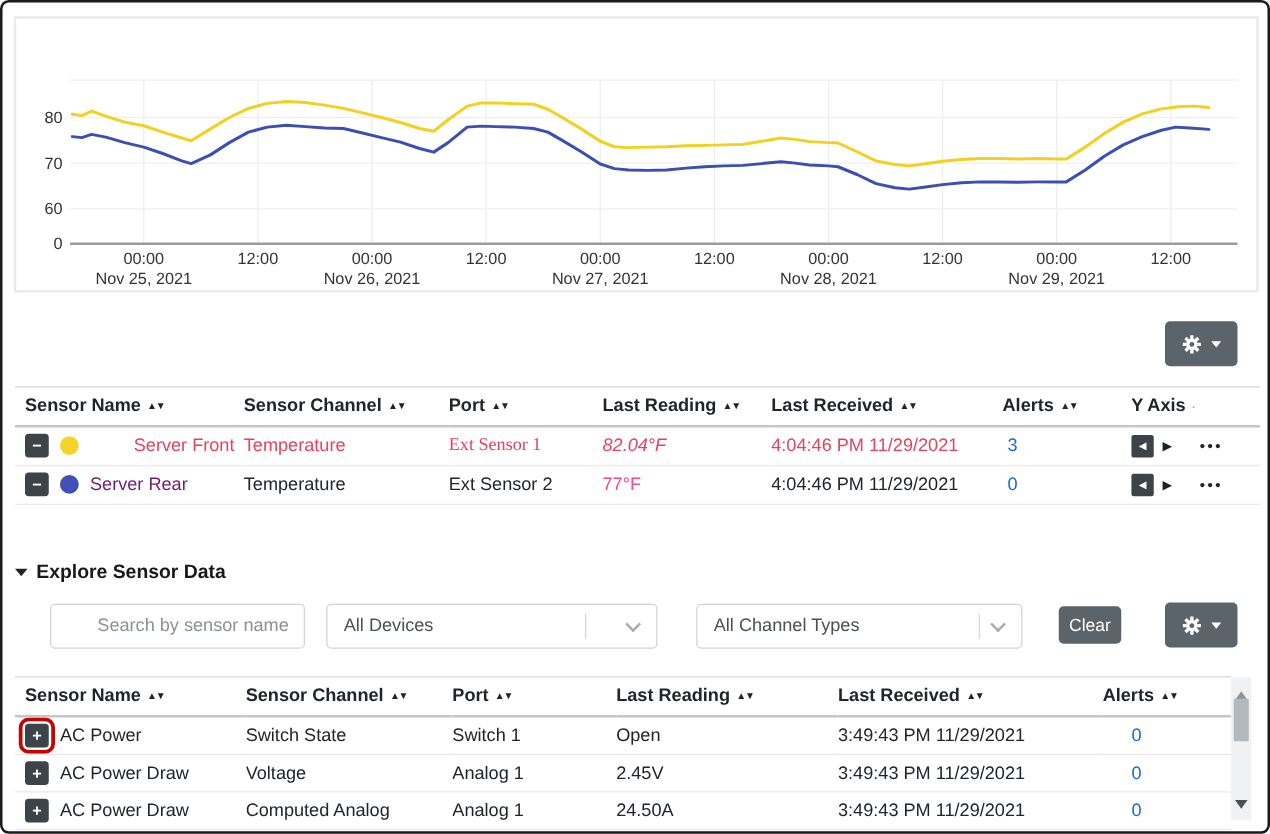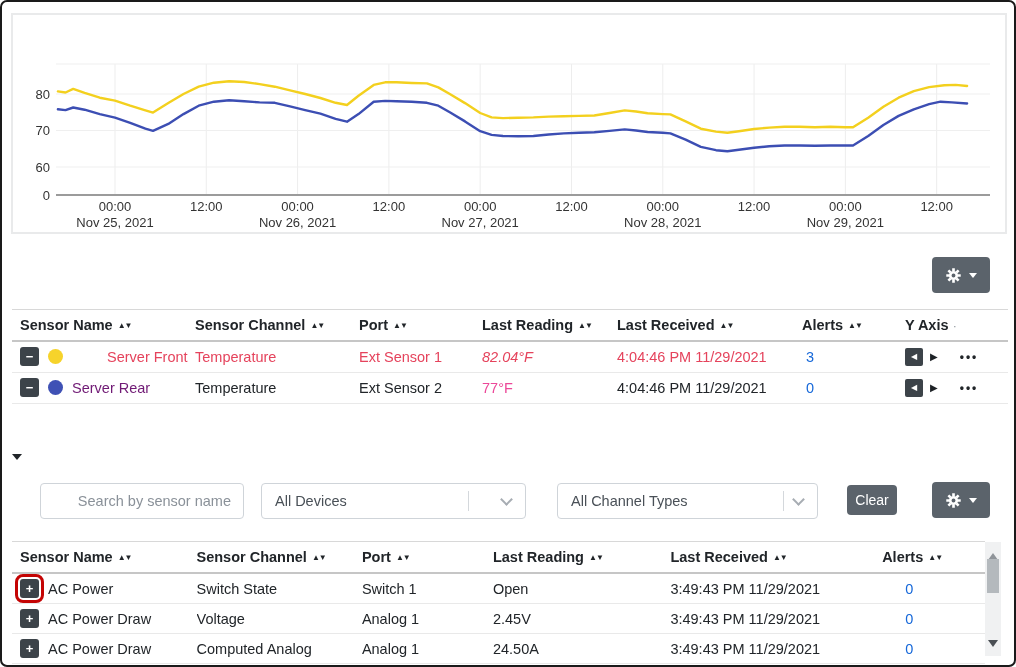--- a/index.html
+++ b/index.html
@@ -171,21 +171,21 @@
       <tbody id="t1-body">
           <tr>
             <td class="padL">
               <div class="namecell">
                 <button class="sqbtn">−</button>
                 <span class="dot" style="background: rgb(246, 211, 43);"></span>
                 <span style="color: rgb(229, 67, 92); margin-left: 35px;">Server Front</span>
               </div>
             </td>
             <td><span style="color: rgb(229, 67, 92);">Temperature</span></td>
-            <td><span style="color: rgb(229, 67, 92);">Ext Sensor 1</span></td>
+            <td><span style="color: rgb(229, 67, 92); font-family: Liberation Serif, serif;">Ext Sensor 1</span></td>
             <td><span style="color: rgb(229, 67, 92); font-style: italic;">82.04°F</span></td>
             <td><span style="color: rgb(229, 67, 92);">4:04:46 PM 11/29/2021</span></td>
             <td class="alerts-pad"><a class="alink" href="#">3</a></td>
             <td>
               <div class="yaxis-cell">
                 <button class="yx-left">◀</button>
                 <span class="yx-right">▶</span>
                 <span class="yx-menu">•••</span>
               </div>
             </td>
@@ -210,20 +210,21 @@
                 <span class="yx-menu">•••</span>
               </div>
             </td>
           </tr>
         </tbody>
     </table>
   </div>
 
   <div class="explore-head">
     <span class="tri-down"></span>
+    <span class="explore-title">Explore Sensor Data</span>
   </div>
 
   <input class="search-input" type="text" placeholder="Search by sensor name" style="">
 
   <div class="selectbox sel-dev">
     <span class="sel-label">All Devices</span>
     <span class="sel-sep"></span>
     <span class="chev"></span>
   </div>
 

